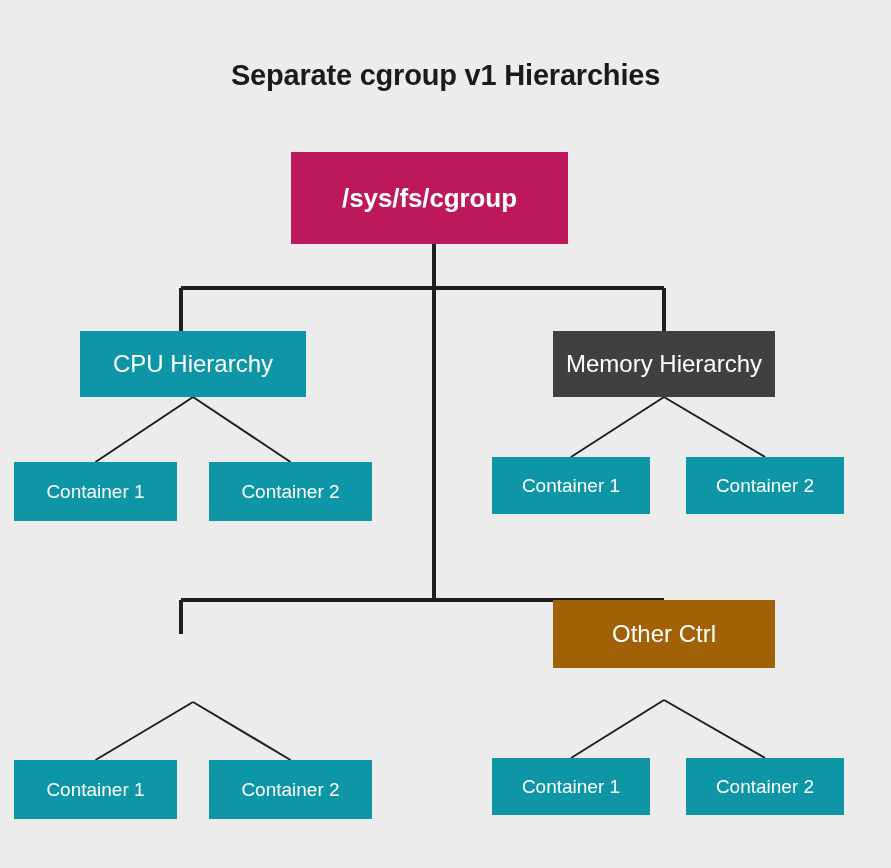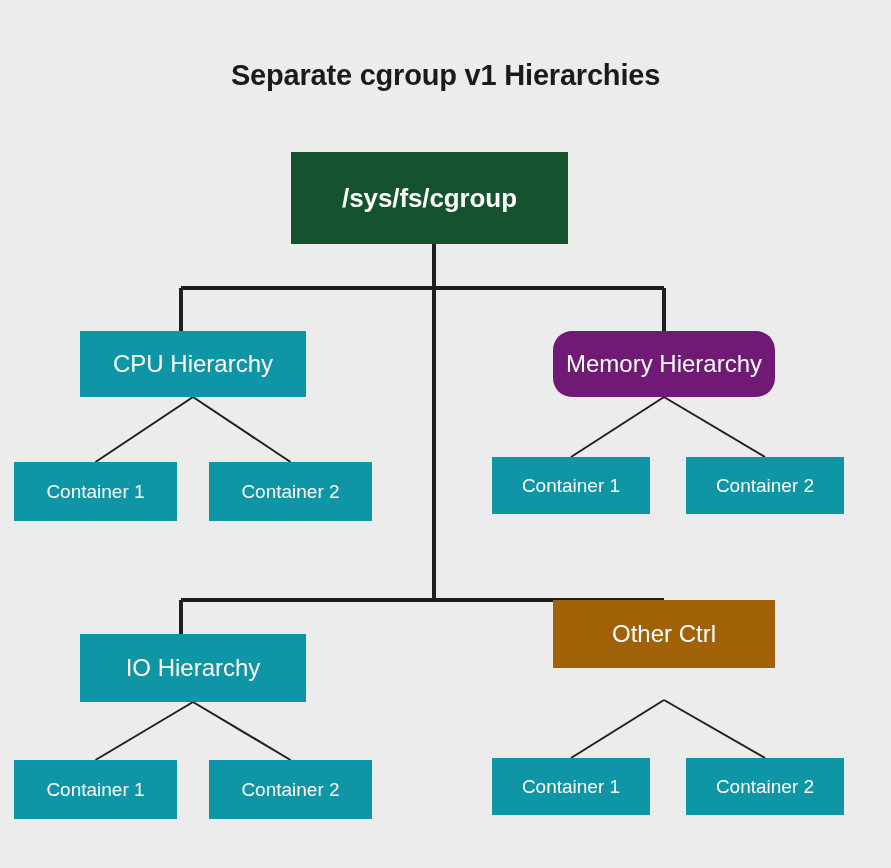--- a/index.html
+++ b/index.html
@@ -91,47 +91,44 @@
         <line x1="193" y1="397" x2="290.5" y2="462" stroke="#1f1f1f" stroke-width="2" stroke-linecap="butt"></line>
         <line x1="664" y1="397" x2="571" y2="457" stroke="#1f1f1f" stroke-width="2" stroke-linecap="butt"></line>
         <line x1="664" y1="397" x2="765" y2="457" stroke="#1f1f1f" stroke-width="2" stroke-linecap="butt"></line>
         <line x1="193" y1="702" x2="95.5" y2="760" stroke="#1f1f1f" stroke-width="2" stroke-linecap="butt"></line>
         <line x1="193" y1="702" x2="290.5" y2="760" stroke="#1f1f1f" stroke-width="2" stroke-linecap="butt"></line>
         <line x1="664" y1="700" x2="571" y2="758" stroke="#1f1f1f" stroke-width="2" stroke-linecap="butt"></line>
         <line x1="664" y1="700" x2="765" y2="758" stroke="#1f1f1f" stroke-width="2" stroke-linecap="butt"></line>
       </g>
   </svg>
 
-  <div class="node root" style="left: 291px; top: 152px; width: 277px; height: 92px; background: #14532d; color: rgb(255, 255, 255); justify-content: flex-end;">
+  <div class="node root" style="left: 291px; top: 152px; width: 277px; height: 92px; background: #be185d; color: rgb(255, 255, 255); justify-content: flex-end;">
     <span class="node-label">/sys/fs/cgroup</span>
   </div>
 
   <div class="node branch" style="left: 80px; top: 331px; width: 226px; height: 66px; background: rgb(14, 149, 166); color: rgb(255, 255, 255);">
     <span class="node-label">CPU Hierarchy</span>
   </div>
   <div class="node leaf" style="left: 14px; top: 462px; width: 163px; height: 59px; background: rgb(14, 149, 166); color: rgb(255, 255, 255);">
     <span class="node-label">Container 1</span>
   </div>
   <div class="node leaf" style="left: 209px; top: 462px; width: 163px; height: 59px; background: rgb(14, 149, 166); color: rgb(255, 255, 255);">
     <span class="node-label">Container 2</span>
   </div>
 
-  <div class="node branch" style="left: 553px; top: 331px; width: 222px; height: 66px; background: #701a75; color: rgb(255, 255, 255); border-radius: 19px;">
+  <div class="node branch" style="left: 553px; top: 331px; width: 222px; height: 66px; background: #404040; color: rgb(255, 255, 255);">
     <span class="node-label">Memory Hierarchy</span>
   </div>
   <div class="node leaf" style="left: 492px; top: 457px; width: 158px; height: 57px; background: rgb(14, 149, 166); color: rgb(255, 255, 255);">
     <span class="node-label">Container 1</span>
   </div>
   <div class="node leaf" style="left: 686px; top: 457px; width: 158px; height: 57px; background: rgb(14, 149, 166); color: rgb(255, 255, 255);">
     <span class="node-label">Container 2</span>
   </div>
 
-  <div class="node branch" style="left: 80px; top: 634px; width: 226px; height: 68px; background: rgb(14, 149, 166); color: rgb(255, 255, 255);">
-    <span class="node-label">IO Hierarchy</span>
-  </div>
   <div class="node leaf" style="left: 14px; top: 760px; width: 163px; height: 59px; background: rgb(14, 149, 166); color: rgb(255, 255, 255);">
     <span class="node-label">Container 1</span>
   </div>
   <div class="node leaf" style="left: 209px; top: 760px; width: 163px; height: 59px; background: rgb(14, 149, 166); color: rgb(255, 255, 255);">
     <span class="node-label">Container 2</span>
   </div>
 
   <div class="node branch" style="left: 553px; top: 600px; width: 222px; height: 68px; background: #a16207; color: rgb(255, 255, 255);">
     <span class="node-label">Other Ctrl</span>
   </div>

